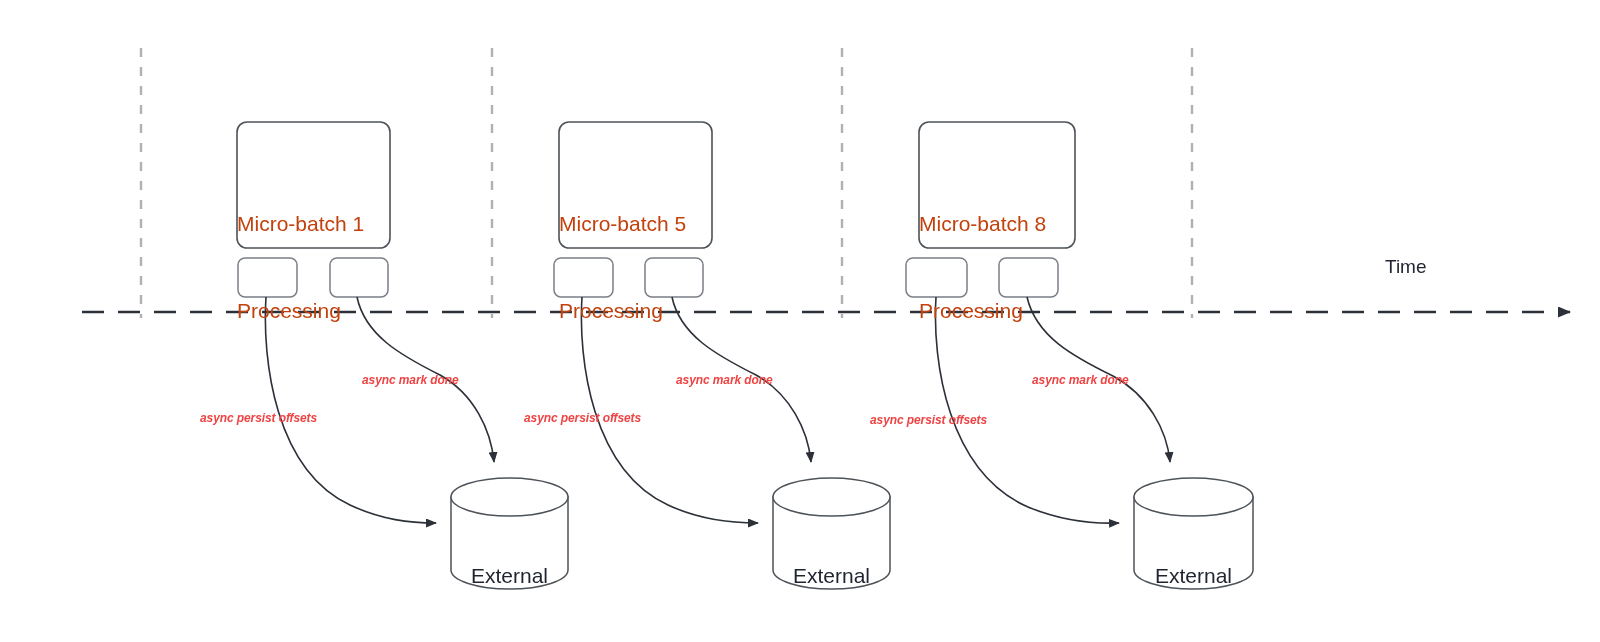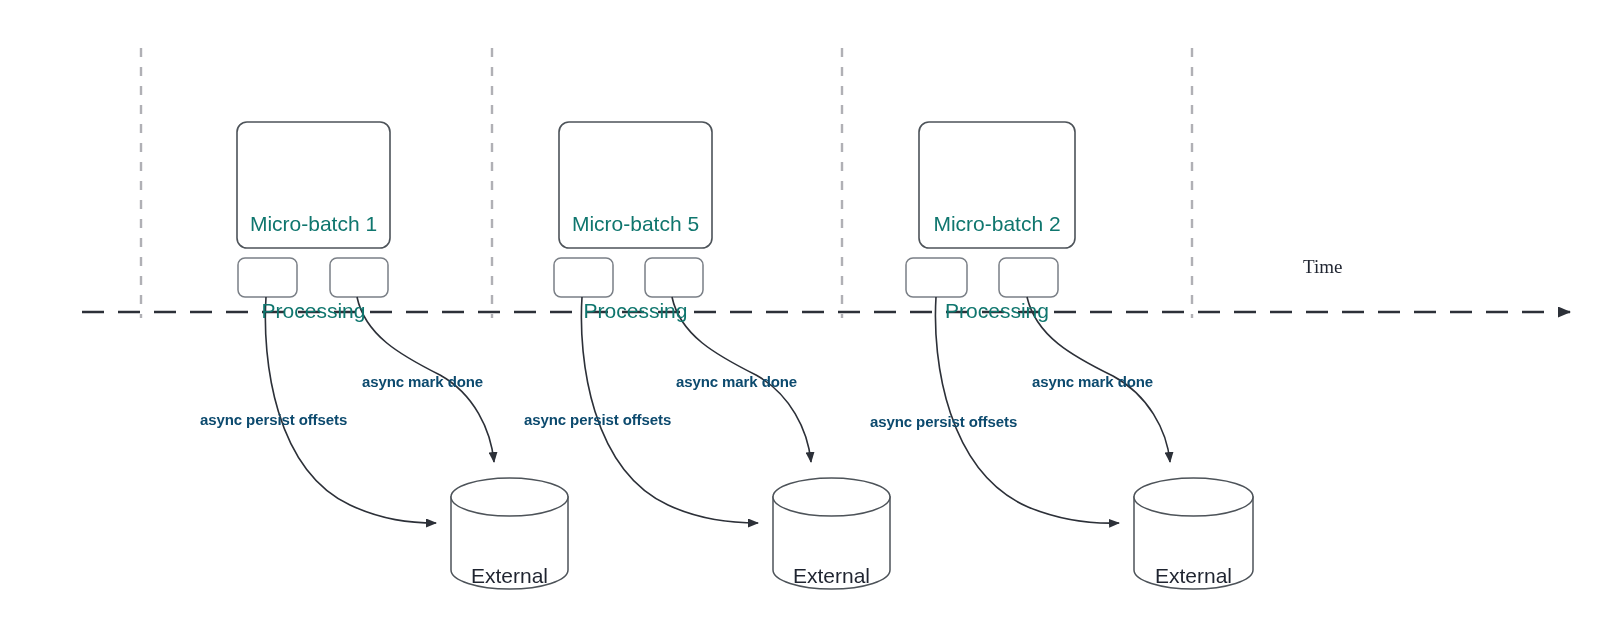--- a/index.html
+++ b/index.html
@@ -29,39 +29,40 @@
     height: 642px;
     display: block;
   }
   
   .txt {
     position: absolute;
     white-space: pre;
     pointer-events: none;
   }
   .batch-label {
-    text-align: center;
+    text-align: left;
     font-size: 21px;
     line-height: 29px;
-    color: #0f766e;
+    color: #c2410c;
     font-family: "Liberation Sans", sans-serif;
   }
   .storage-label {
     text-align: center;
     font-size: 21px;
     line-height: 29px;
     color: #1f2430;
     font-family: "Liberation Sans", sans-serif;
   }
   .edge-label {
-    font-size: 15px;
+    font-size: 12px;
     font-weight: bold;
-    color: #0c4a6e;
+    color: #ef4444;
     letter-spacing: -0.1px;
     font-family: "Liberation Sans", sans-serif;
+    font-style: italic;
   }
   .axis-label {
     font-size: 19px;
     color: #1f2430;
     font-family: "Liberation Sans", sans-serif;
   }
 </style>
 </head>
 <body>
 
@@ -124,21 +125,21 @@
       <g>
         <path d="M1134,497 L1134,570 A59.5,19 0 0 0 1253,570 L1253,497 Z" fill="#ffffff" stroke="#4d5359" stroke-width="1.5"></path>
         <ellipse cx="1193.5" cy="497" rx="59.5" ry="19" fill="#ffffff" stroke="#4d5359" stroke-width="1.5"></ellipse>
       </g>
 
       <path d="M936,297 C932,362 948,472 1028,507 C1062,521 1092,524 1119,523" fill="none" stroke="#2c3038" stroke-width="1.6" marker-end="url(#arrow-filled)"></path>
       <path d="M1027,297 C1036,336 1072,356 1113,376 C1148,395 1167,430 1170,462" fill="none" stroke="#2c3038" stroke-width="1.6" marker-end="url(#arrow-filled)"></path>
     </g>
   </svg>
 
-  <div class="txt axis-label" style="left:1303px; top:256px;font-family:Liberation Serif, serif;">Time</div>
+  <div class="txt axis-label" style="left:1385px; top:256px;">Time</div>
 
   <div class="txt batch-label" style="left:237px; top:151px; width:153px;">
     <div>Micro-batch 1</div>
     <div>Processing</div>
   </div>
   <div class="txt storage-label" style="left:451px; top:503px; width:117px;">
     <div>External</div>
     
   </div>
   <div class="txt edge-label" style="left:200px; top:411px;">async persist offsets</div>
@@ -149,21 +150,21 @@
     <div>Processing</div>
   </div>
   <div class="txt storage-label" style="left:773px; top:503px; width:117px;">
     <div>External</div>
     
   </div>
   <div class="txt edge-label" style="left:524px; top:411px;">async persist offsets</div>
   <div class="txt edge-label" style="left:676px; top:373px;">async mark done</div>
 
   <div class="txt batch-label" style="left:919px; top:151px; width:156px;">
-    <div>Micro-batch 2</div>
+    <div>Micro-batch 8</div>
     <div>Processing</div>
   </div>
   <div class="txt storage-label" style="left:1134px; top:503px; width:119px;">
     <div>External</div>
     
   </div>
   <div class="txt edge-label" style="left:870px; top:413px;">async persist offsets</div>
   <div class="txt edge-label" style="left:1032px; top:373px;">async mark done</div>
 
 </div>

